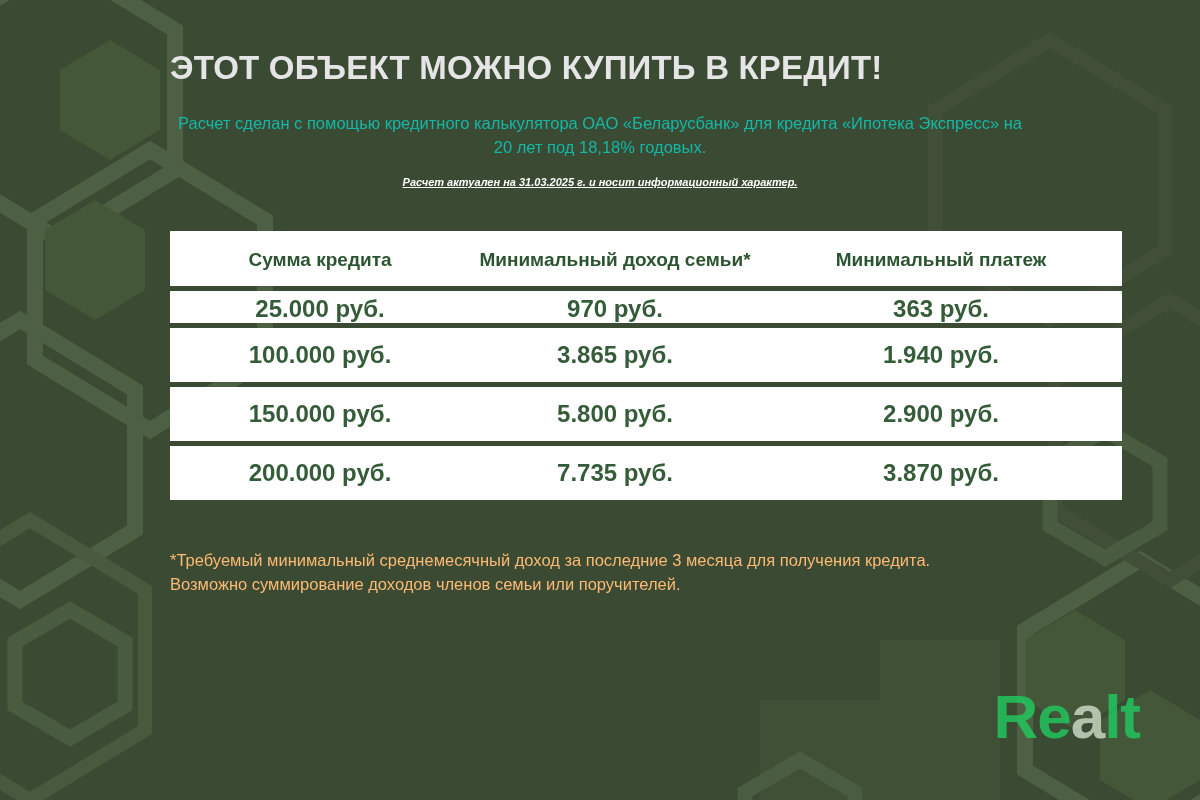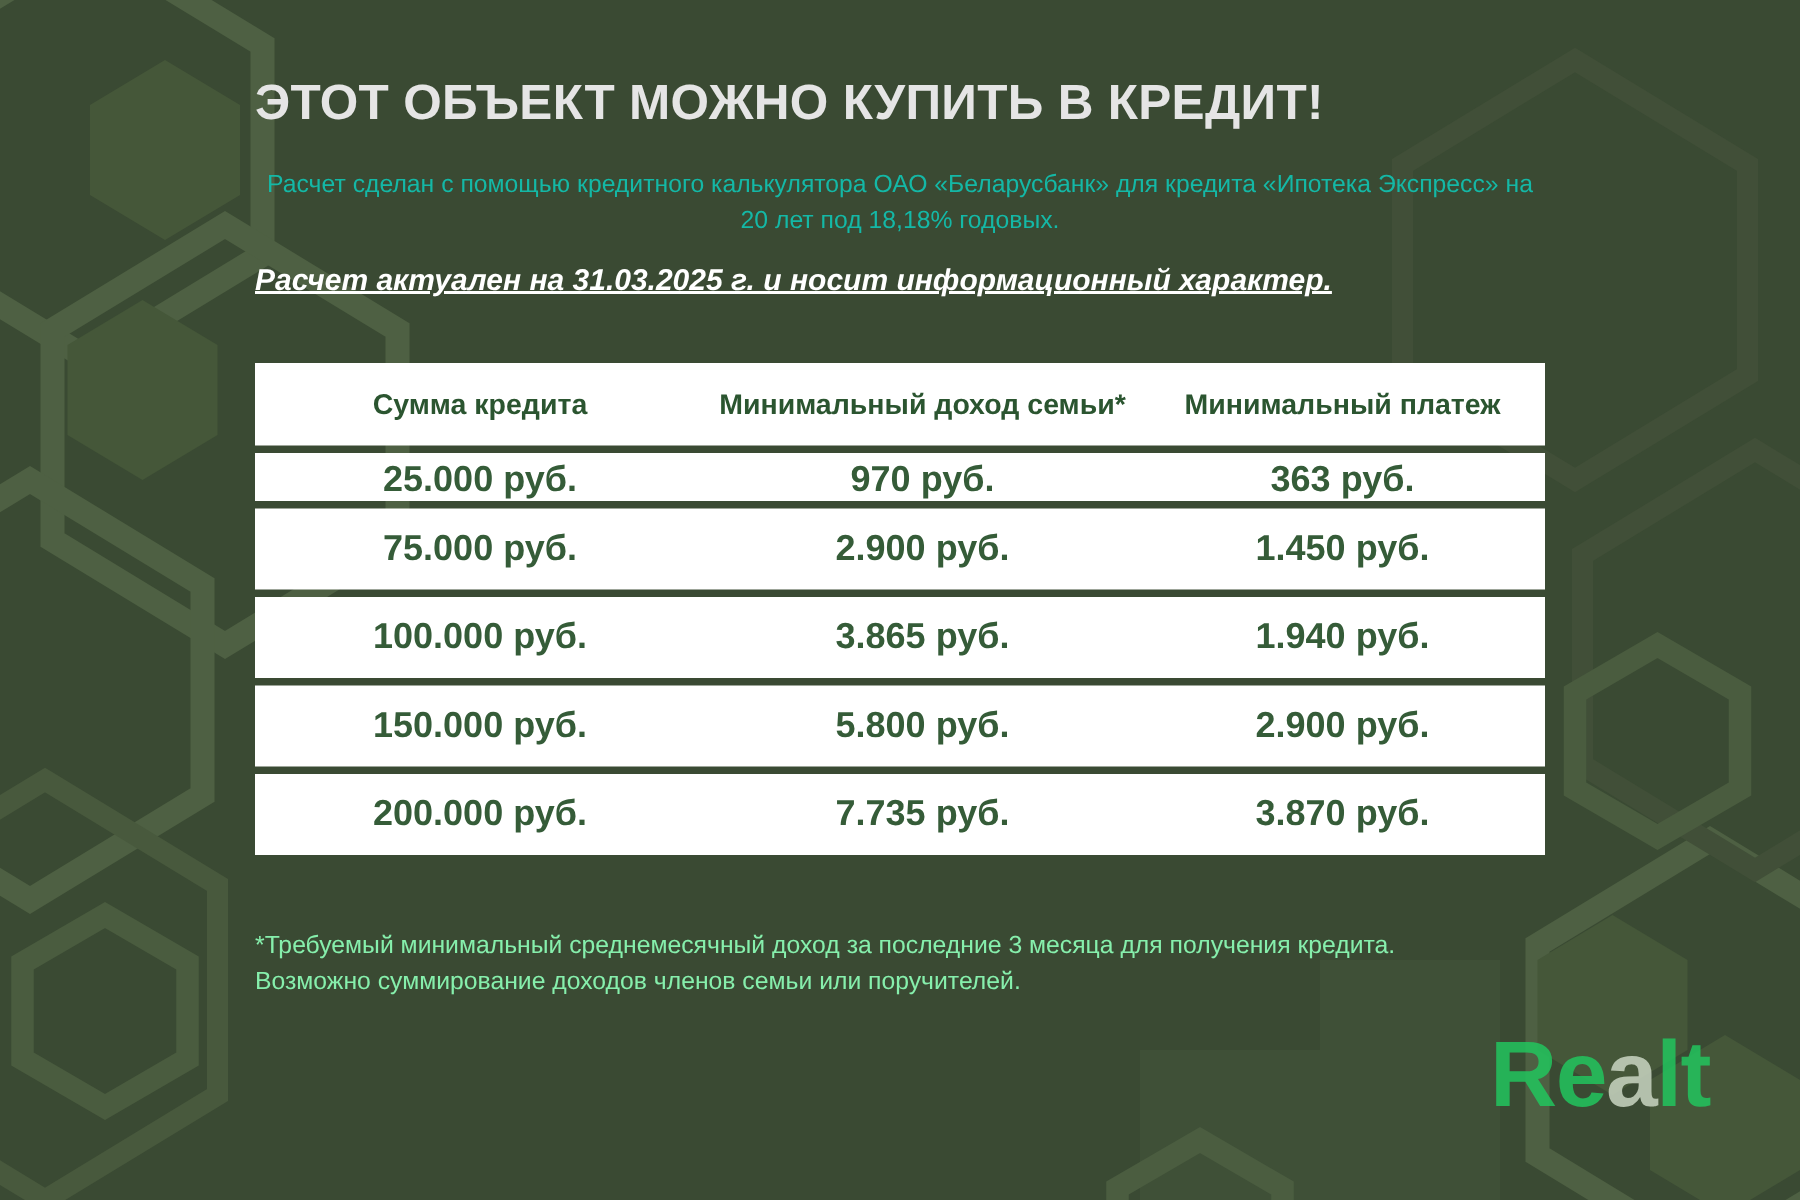--- a/index.html
+++ b/index.html
@@ -43,31 +43,31 @@
     color: #14b8a6;
     font-size: 16.5px;
     line-height: 1.42;
     text-align: center;
     margin-top: 26px;
     font-weight: 500;
   }
 
   #note {
     color: #ffffff;
-    font-size: 20px;
+    font-size: 11px;
     font-style: italic;
     font-weight: 600;
     text-decoration: underline;
-    text-align: left;
+    text-align: center;
     margin-top: 17px;
   }
 
   
   #credit-table {
-    width: 860px;
+    width: 952px;
     margin: 38px auto 0 auto;
     border-collapse: separate;
     border-spacing: 0 5px;
     table-layout: fixed;
   }
   #credit-table th, #credit-table td {
     background: #ffffff;
     color: #2f5233;
     text-align: center;
     vertical-align: middle;
@@ -89,21 +89,21 @@
   #credit-table tbody tr td:first-child { width: 300px; }
   #credit-table thead tr th:nth-child(2),
   #credit-table tbody tr td:nth-child(2) { width: 290px; }
 
   
   #credit-table thead tr th { border-bottom: 0; }
   #credit-table tbody tr.fused td { padding-top: 4px; padding-bottom: 0; }
 
   
   #footnote {
-    color: #86efac;
+    color: #fdba74;
     font-size: 16.5px;
     line-height: 1.45;
     margin: 44px 0 0 0;
     padding-left: 0;
     max-width: 820px;
     font-weight: 500;
   }
 
   
   #logo {
@@ -173,25 +173,20 @@
         <th>Минимальный платеж</th>
       </tr>
     </thead>
     <tbody>
       <tr class="fused">
         <td>25.000 руб.</td>
         <td>970 руб.</td>
         <td>363 руб.</td>
       </tr>
       <tr>
-        <td>75.000 руб.</td>
-        <td>2.900 руб.</td>
-        <td>1.450 руб.</td>
-      </tr>
-      <tr>
         <td>100.000 руб.</td>
         <td>3.865 руб.</td>
         <td>1.940 руб.</td>
       </tr>
       <tr>
         <td>150.000 руб.</td>
         <td>5.800 руб.</td>
         <td>2.900 руб.</td>
       </tr>
       <tr>

